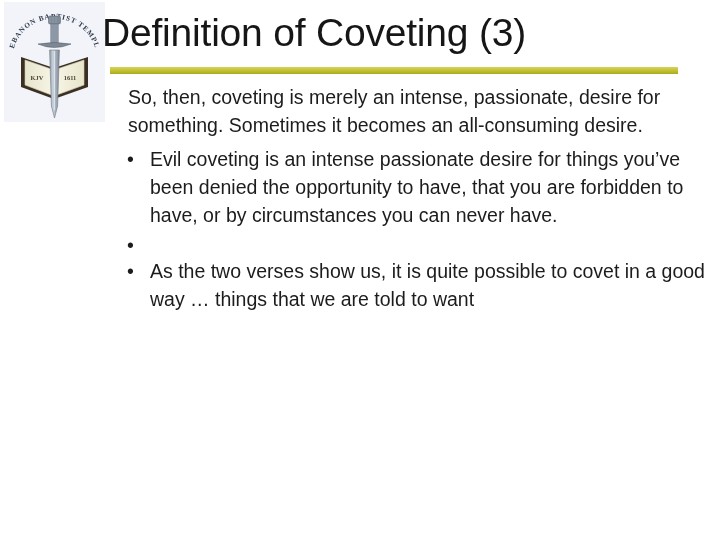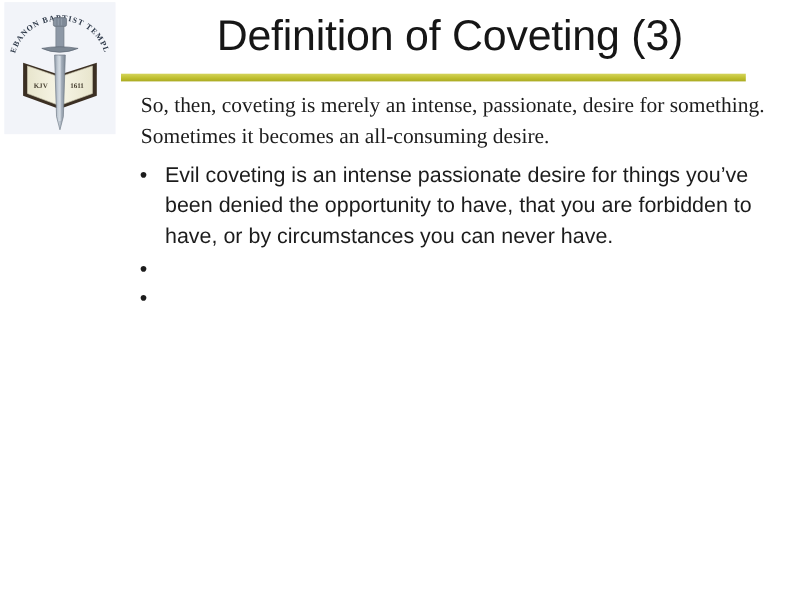--- a/index.html
+++ b/index.html
@@ -32,27 +32,26 @@
     width: 101px;
     height: 120px;
     background: #f2f4f9;
     overflow: hidden;
   }
   #logo-svg { display: block; width: 101px; height: 120px; }
 
   
   #title-area {
     position: absolute;
-    left: 124px;
+    left: 102px;
     top: 4px;
     width: 570px;
     height: 58px;
     display: flex;
     align-items: center;
-    justify-content: center;
   }
   #slide-title {
     font-size: 39px;
     font-weight: 400;
     line-height: 1.05;
     letter-spacing: -0.2px;
     color: #161616;
     white-space: nowrap;
   }
 
@@ -75,21 +74,20 @@
     width: 600px;
   }
 
   .para {
     font-size: 19.5px;
     line-height: 28px;
     color: #1c1c1c;
     margin: 0 0 6px 0;
     padding-left: 18px;
     width: 578px;
-    font-family: Liberation Serif, serif;
   }
 
   ul.bullets {
     list-style: none;
     margin: 0;
     padding: 0;
   }
   ul.bullets li {
     position: relative;
     font-size: 19.5px;
@@ -182,17 +180,18 @@
     <ul class="bullets">
       <li>
         <span class="bullet-dot">•</span>
         <span>Evil coveting is an intense passionate desire for things you’ve been denied the opportunity to have, that you are forbidden to have, or by circumstances you can never have.</span>
       </li>
       <li>
         <span class="bullet-dot">•</span>
       </li>
       <li class="spaced-before">
         <span class="bullet-dot">•</span>
+        <span>As the two verses show us, it is quite possible to covet in a good way … things that we are told to want</span>
       </li>
     </ul>
 
   </div>
 </div>
 
 </body></html>

